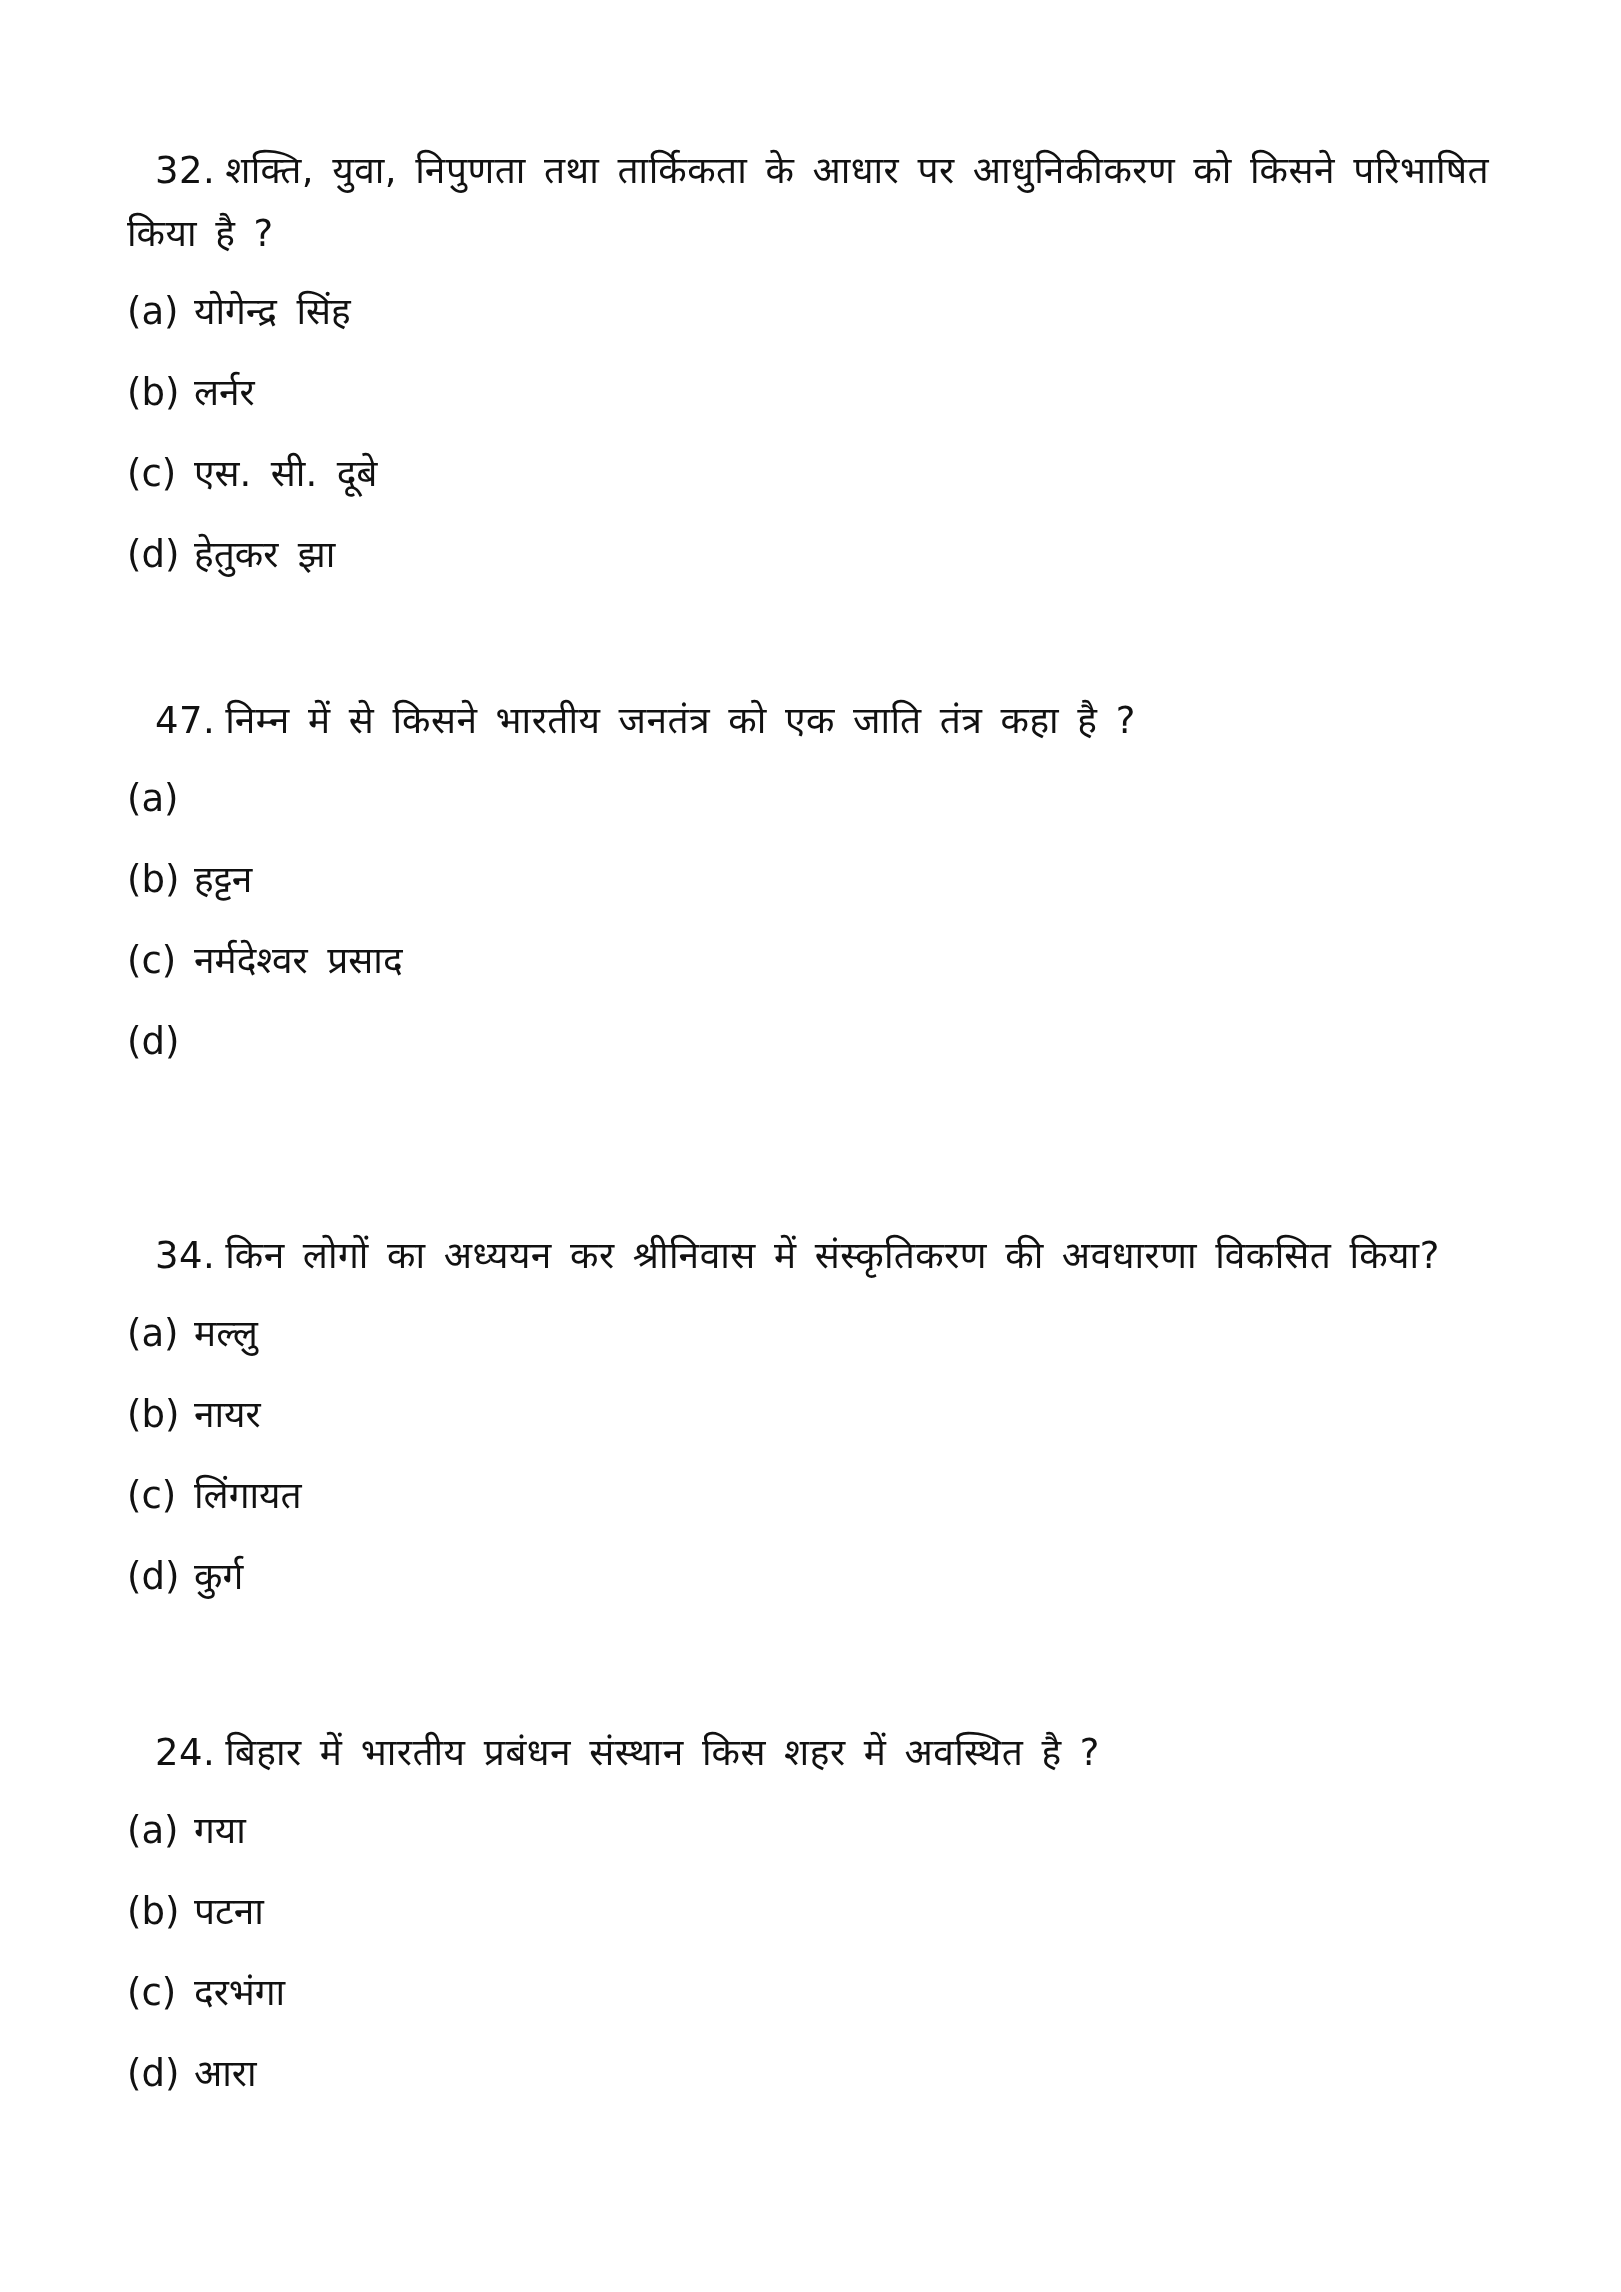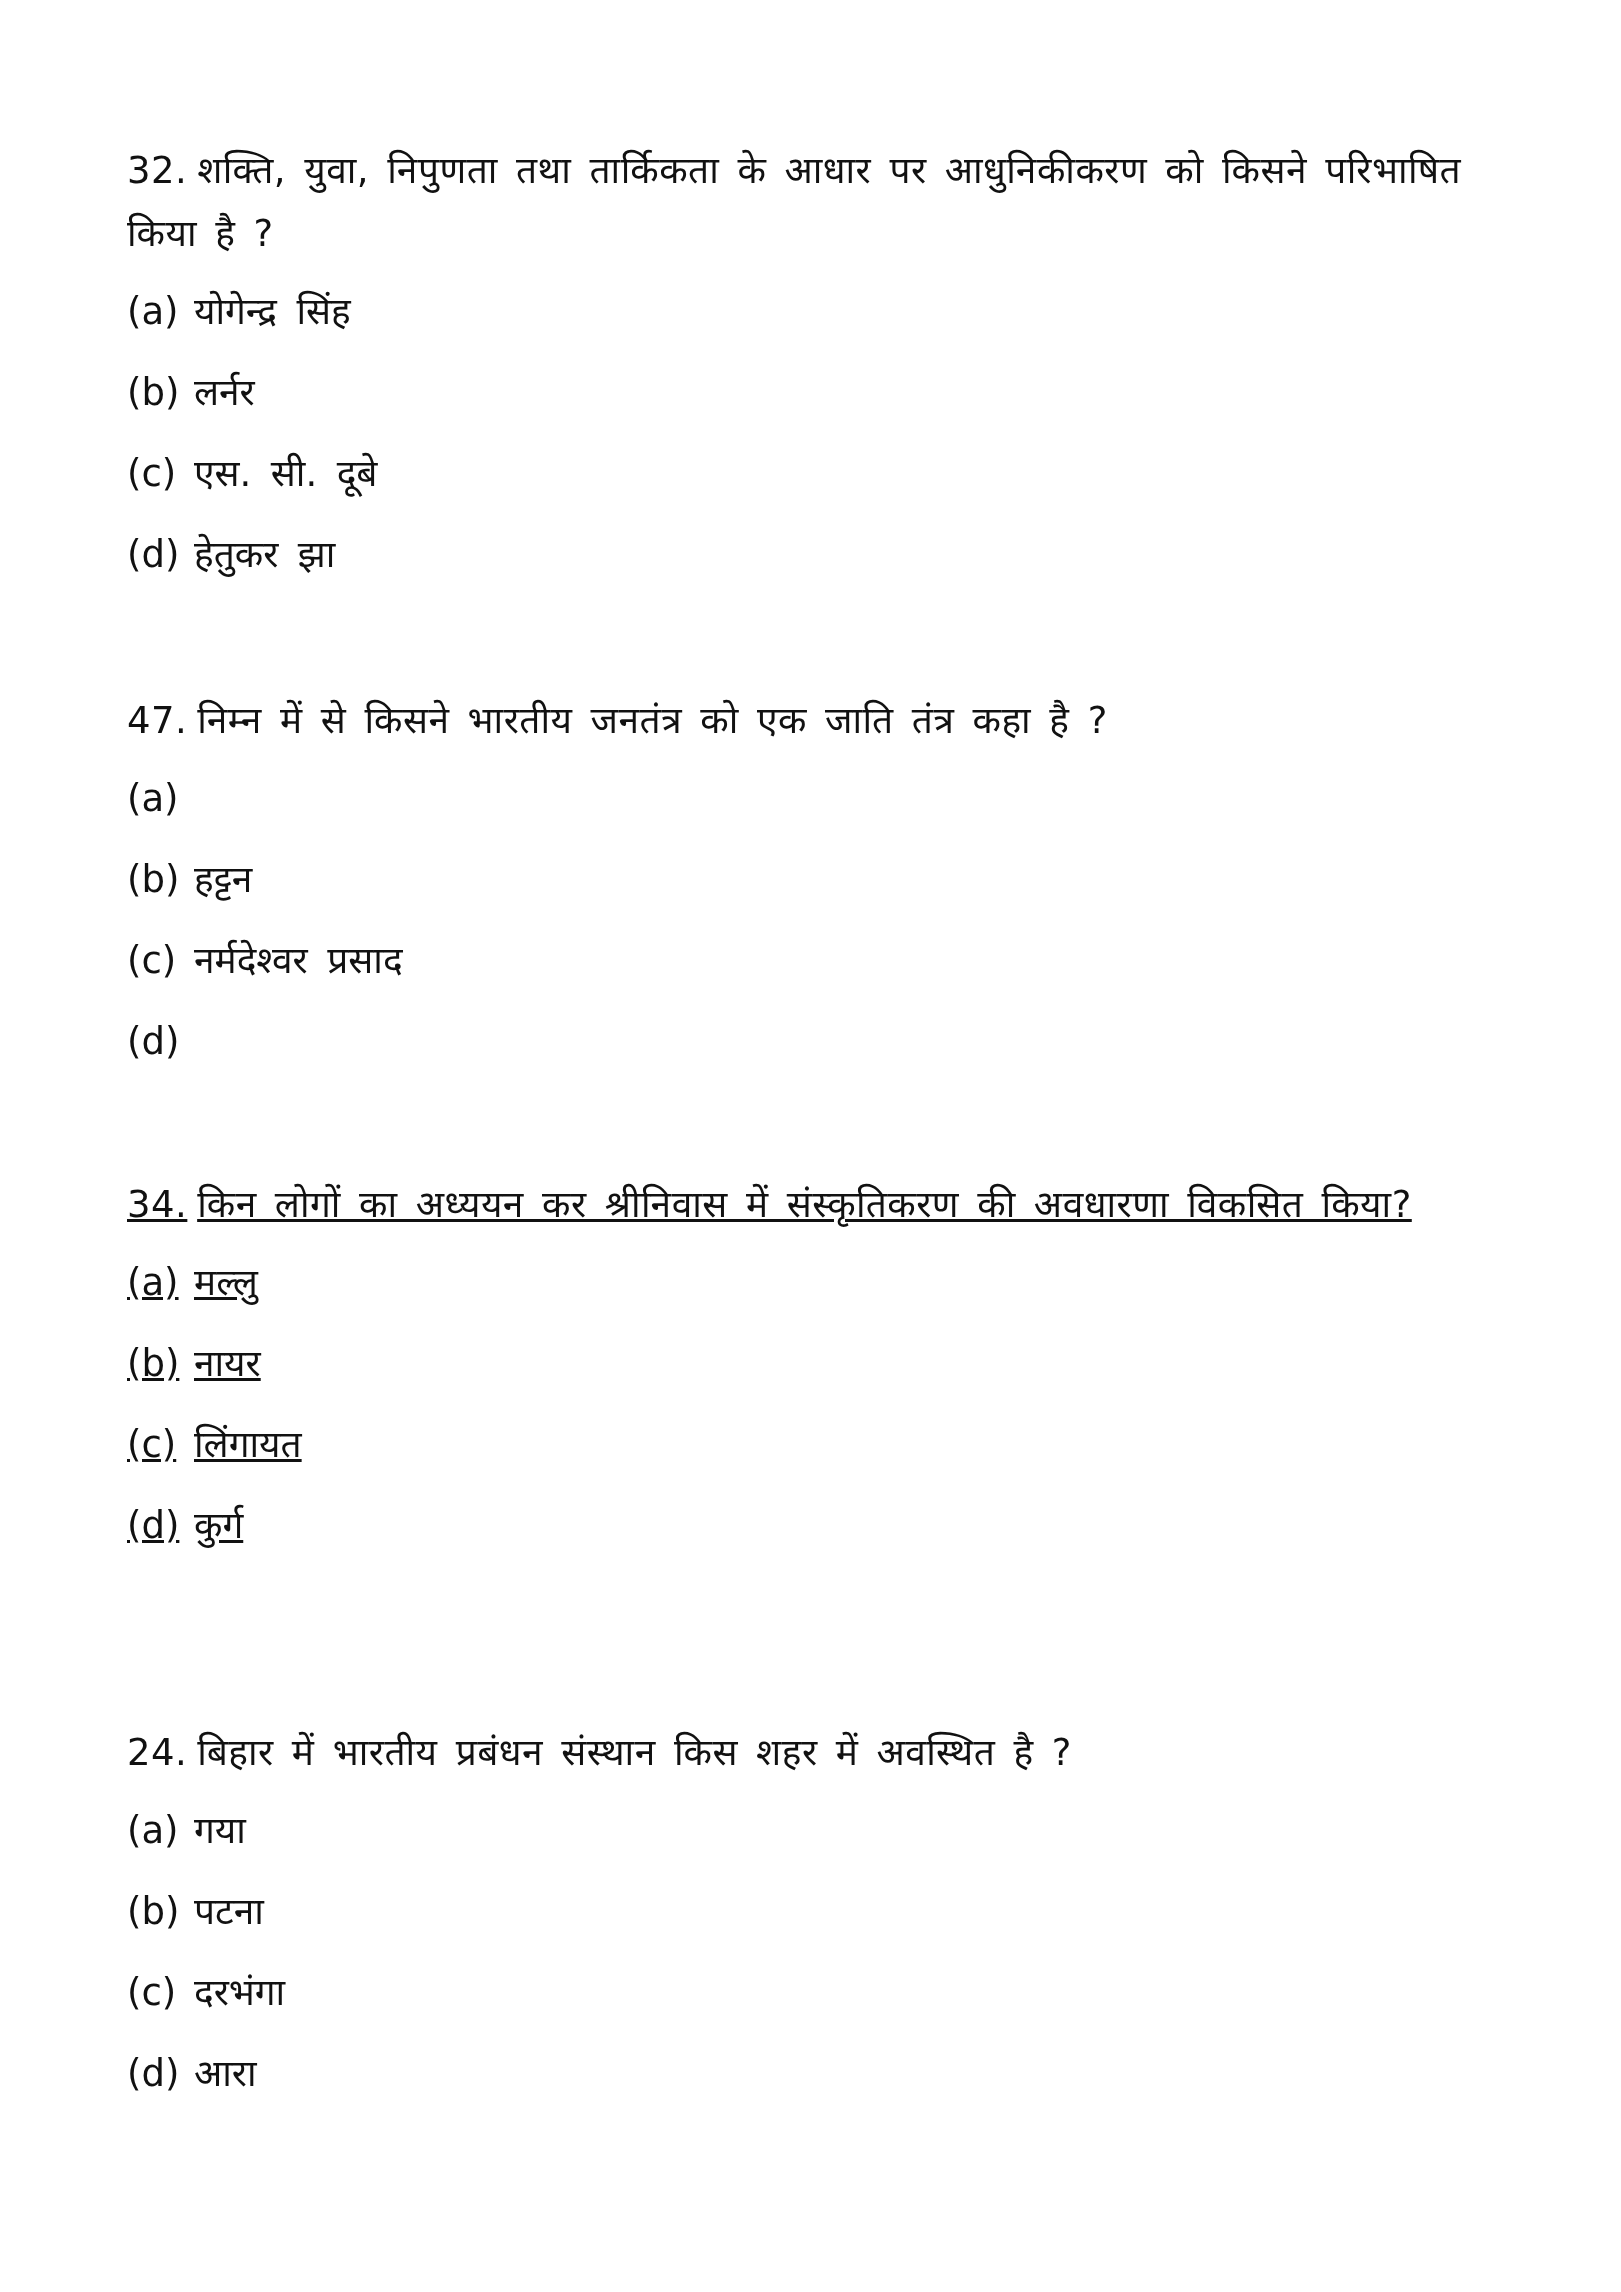--- a/index.html
+++ b/index.html
@@ -29,20 +29,21 @@
   .q-text {
     font-size: 37px;
     line-height: 63px;
     margin: 0;
     font-weight: normal;
     letter-spacing: 0.5px;
     word-spacing: 5.9px;
   }
   .q-num {
     margin-right: 9.8px;
+    margin-left: 28px;
   }
   .options {
     list-style: none;
     margin: 0;
     padding: 0;
   }
   .option {
     font-size: 37px;
     height: 81px;
     line-height: 81px;
@@ -102,21 +103,21 @@
       <li class="option">
           <span class="opt-label">(c)</span>
           <span class="opt-text">नर्मदेश्वर प्रसाद</span>
         </li>
       <li class="option">
           <span class="opt-label">(d)</span>
         </li>
     </ul>
   </div>
 
-  <div class="question" style="top:1173px;text-decoration:underline;">
+  <div class="question" style="top:1224px;">
     <p class="q-text">
       <span class="q-num">34.</span><span>किन लोगों का अध्ययन कर श्रीनिवास में संस्कृतिकरण की अवधारणा  विकसित किया?</span>
     </p>
     <ul class="options" style="margin-top:5.9px;">
       <li class="option">
           <span class="opt-label">(a)</span>
           <span class="opt-text">मल्लु</span>
         </li>
       <li class="option">
           <span class="opt-label">(b)</span>

